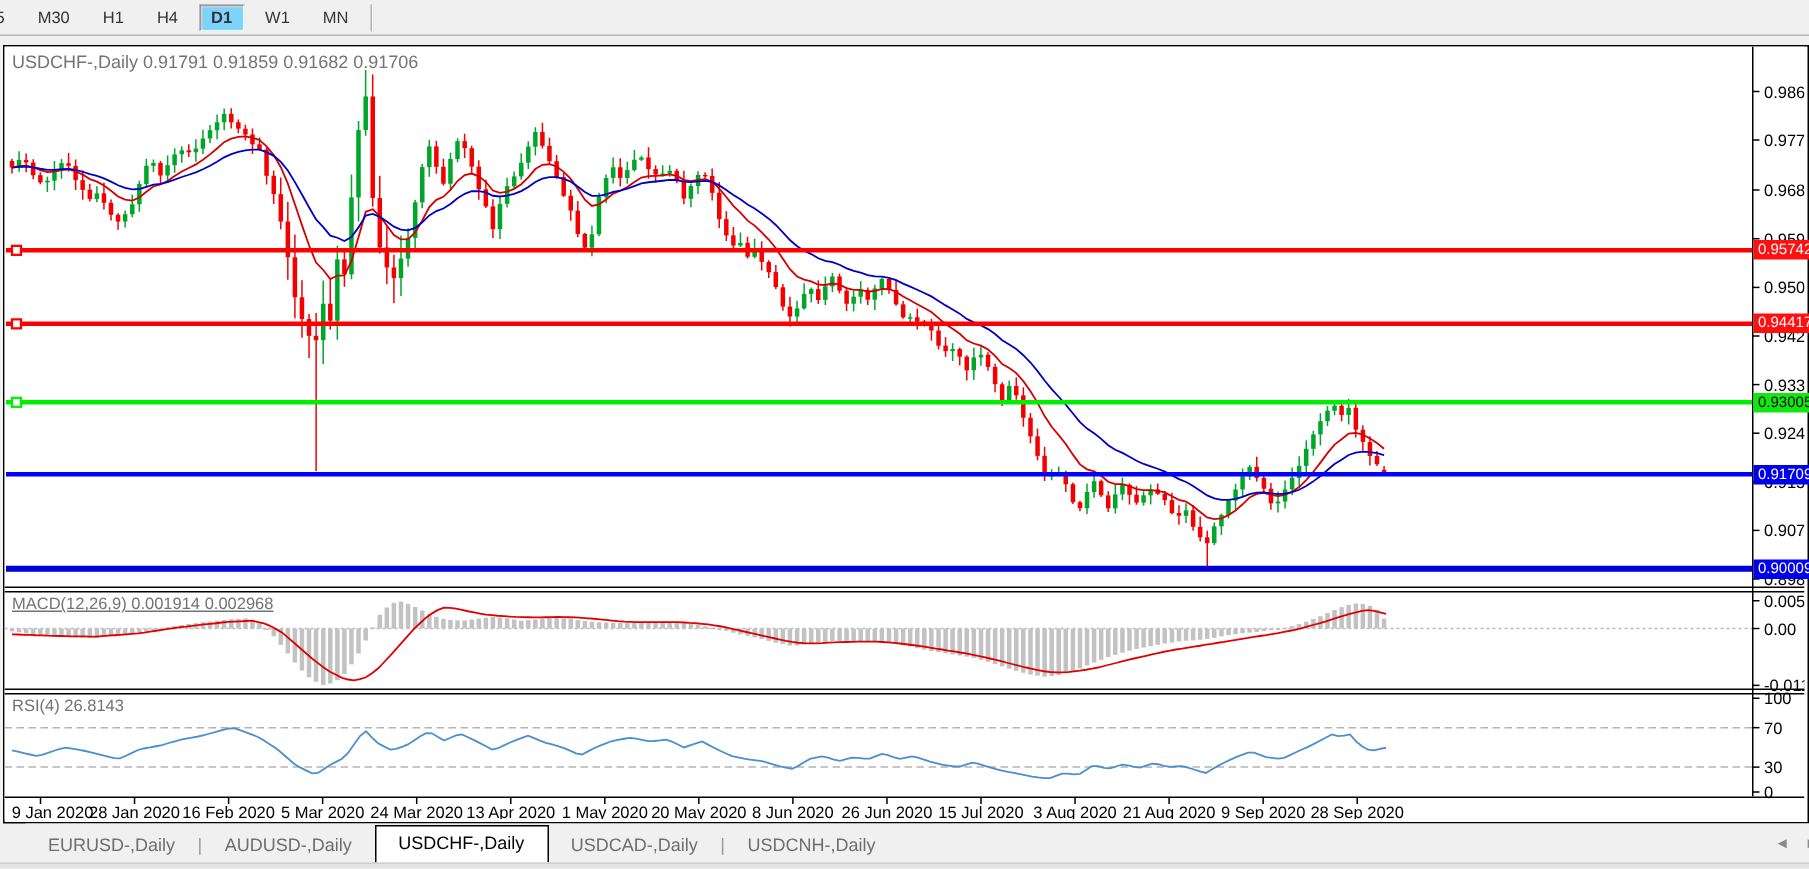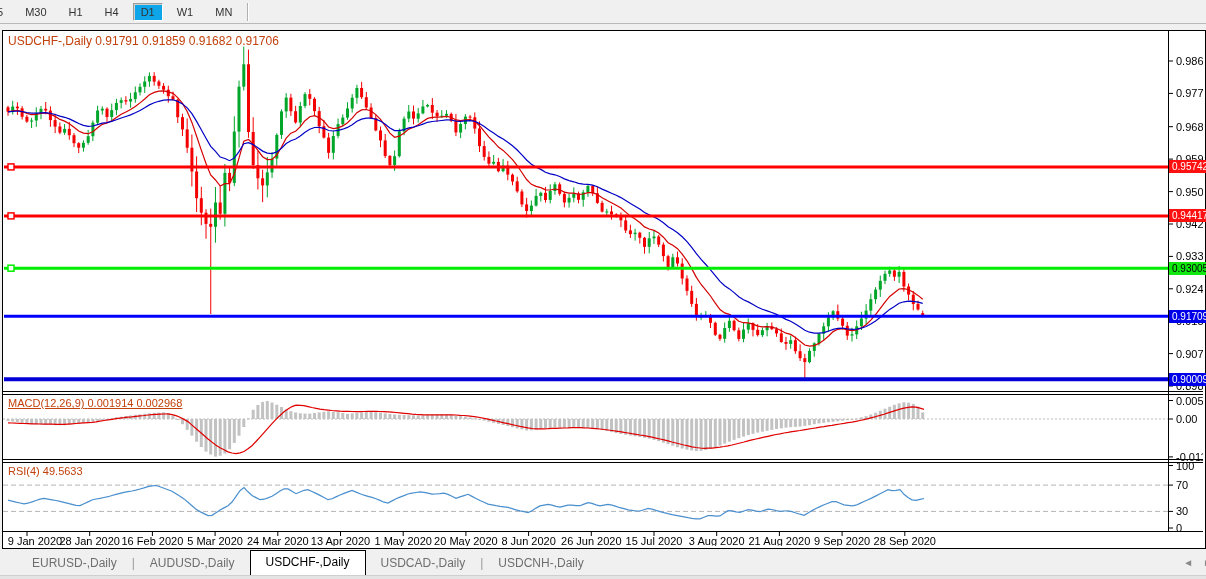--- a/index.html
+++ b/index.html
@@ -3,27 +3,27 @@
 <meta charset="utf-8">
 <style>
   html,body{margin:0;padding:0;background:#f0f0f0;}
   #app{position:relative;width:1206px;height:579px;background:#f0f0f0;overflow:hidden;
        font-family:"Liberation Sans","DejaVu Sans",sans-serif;-webkit-font-smoothing:none;}
   
   #toolbar{position:absolute;left:0;top:0;width:1206px;height:23px;background:#f0f0f0;
            border-bottom:1px solid #b8b8b8;display:flex;align-items:center;}
   .tf-btn{font-size:11px;color:#333;padding:2px 7px;margin:0 3px;border:1px solid transparent;cursor:default;}
   .tf-btn.partial{margin-left:-4px;padding-left:0;}
-  .tf-btn.active{background:#0ea5e9;border:1px solid #9a9a9a;border-right-color:#fff;border-bottom-color:#fff;
-                 box-shadow:inset 1px 1px 0 #cfcfcf;}
+  .tf-btn.active{background:#7dd3fc;border:1px solid #9a9a9a;border-right-color:#fff;border-bottom-color:#fff;
+                 box-shadow:inset 1px 1px 0 #cfcfcf;font-weight:bold;}
   .tf-sep{width:1px;height:18px;background:#b0b0b0;border-right:1px solid #fff;margin:0 4px;}
   
   #chart-window{position:absolute;left:2px;top:30px;width:1202px;height:517px;background:#fff;border:1px solid #000;}
   #chart-svg{position:absolute;left:0;top:0;}
-  .pane-label{position:absolute;font-size:11px;color:#c2410c;white-space:nowrap;}
+  .pane-label{position:absolute;font-size:11px;color:#737373;white-space:nowrap;}
   #ohlc-header{left:5px;top:3px;font-size:12px;}
   #macd-label{left:5px;top:366px;text-decoration:underline;}
   #rsi-label{left:5px;top:434px;}
   .axis-flag{position:absolute;left:1166px;width:42px;height:13px;font-size:10px;line-height:13px;
              padding-left:3px;z-index:3;}
   
   #tab-bar{position:absolute;left:0;top:549px;width:1206px;height:26px;background:#f0f0f0;
            display:flex;align-items:flex-end;margin-left:17px;}
   .sym-tab{font-size:12px;color:#6e6e6e;padding:4px 15px 5px 15px;margin-top:2px;cursor:default;}
   .sym-tab.active{background:#fff;color:#000;border:1px solid #000;border-bottom:none;padding-bottom:6px;}
@@ -732,21 +732,21 @@
     <div class="pane-label" id="ohlc-header">
       <span>USDCHF-,Daily</span>
       <span>0.91791 0.91859 0.91682 0.91706</span>
     </div>
     <div class="pane-label" id="macd-label">
       <span>MACD(12,26,9)</span>
       <span>0.001914 0.002968</span>
     </div>
     <div class="pane-label" id="rsi-label">
       <span>RSI(4)</span>
-      <span>49.5633</span>
+      <span>26.8143</span>
     </div>
   <div class="axis-flag" style="top: 129px; background: rgb(255, 16, 16); color: rgb(255, 255, 255);">0.95742</div>
       <div class="axis-flag" style="top: 178px; background: rgb(255, 16, 16); color: rgb(255, 255, 255);">0.94417</div>
       <div class="axis-flag" style="top: 231px; background: rgb(16, 232, 16); color: rgb(0, 0, 0);">0.93005</div>
       <div class="axis-flag" style="top: 279px; background: rgb(0, 0, 232); color: rgb(255, 255, 255);">0.91709</div>
       <div class="axis-flag" style="top: 342px; background: rgb(0, 0, 232); color: rgb(255, 255, 255);">0.90009</div>
     </div>
 
   <div id="tab-bar">
       <span class="sym-tab">EURUSD-,Daily</span>

